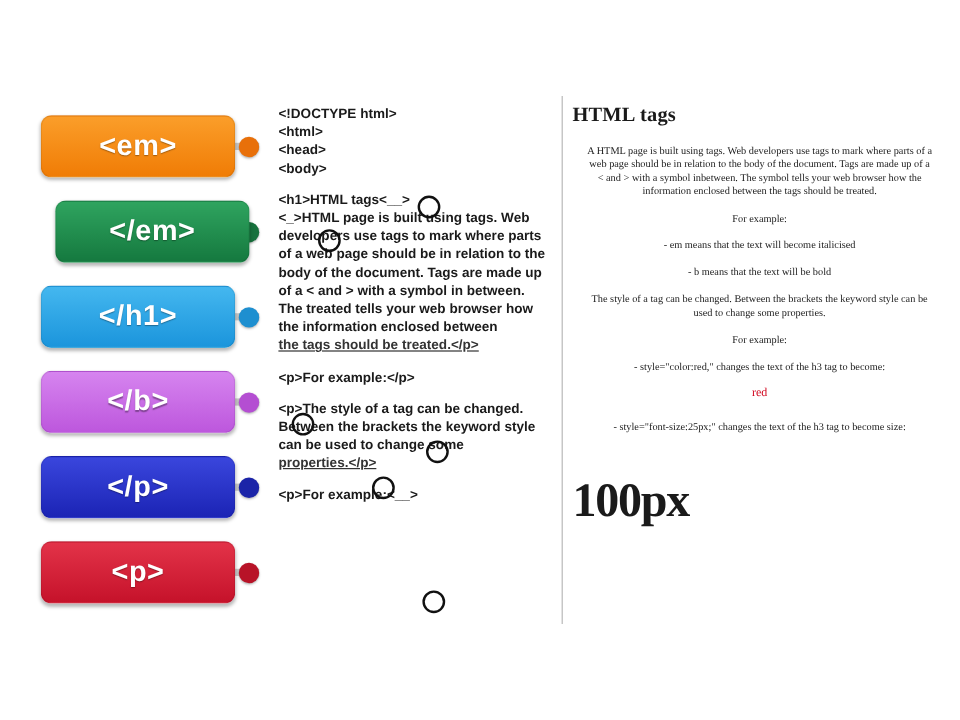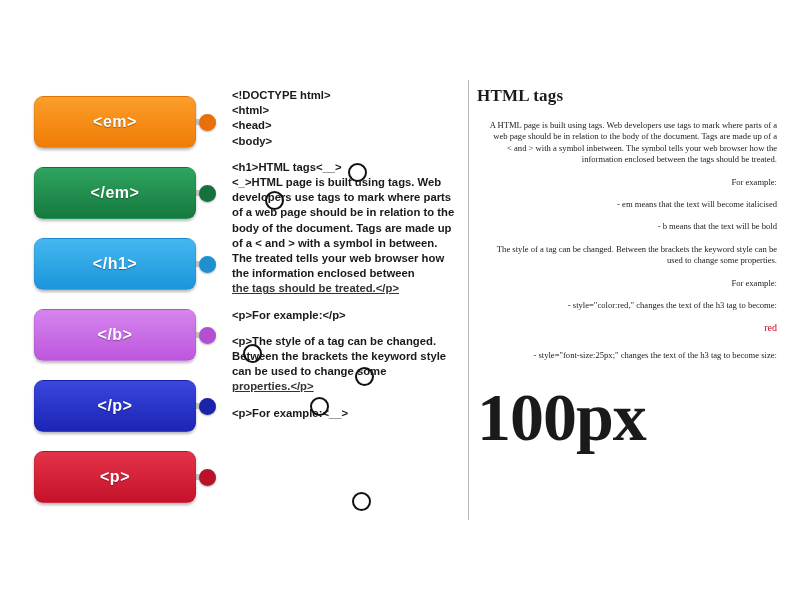--- a/index.html
+++ b/index.html
@@ -20,21 +20,21 @@
   .tag-btn {
     position: absolute;
     width: 162px;
     height: 52px;
     border-radius: 9px;
     display: flex;
     align-items: center;
     justify-content: center;
     color: #ffffff;
     font-weight: bold;
-    font-size: 16px;
+    font-size: 24px;
     letter-spacing: 0.5px;
     text-shadow: 0 1px 1px rgba(0,0,0,0.35);
     box-shadow: 0 2px 3px rgba(0,0,0,0.28);
     border: 1px solid rgba(0,0,0,0.07);
   }
   .connector {
     position: absolute;
     height: 6px;
     background: #cccccc;
   }
@@ -89,51 +89,51 @@
     font-family: "Liberation Serif", serif;
     font-weight: bold;
     font-size: 17px;
     margin: 0 0 14px 0;
     letter-spacing: 0.2px;
   }
   .doc p {
     margin: 0 0 11px 12px;
     font-size: 8.6px;
     line-height: 11.4px;
-    text-align: right;
+    text-align: center;
   }
   .doc .red {
     color: #d0021b;
     font-weight: normal;
     font-size: 10px;
     margin-bottom: 16px;
   }
   .doc .bigpx {
     font-family: "Liberation Serif", serif;
     font-weight: bold;
-    font-size: 68px;
+    font-size: 40px;
     line-height: 56px;
     letter-spacing: -1px;
     margin-top: 28px;
   }
 </style>
 </head>
 <body>
 
 <div id="stage">
 
   <div class="connector" style="left:190px; top:119px; width:26px;"></div>
   <div class="knob" style="left:199px; top:114px; background:#e8700a;"></div>
   <div class="tag-btn" style="left:34px; top:96px; background:linear-gradient(#fb9e2a,#f07c05);">
     <span>&lt;em&gt;</span>
   </div>
 
   <div class="connector" style="left:190px; top:190px; width:26px;"></div>
   <div class="knob" style="left:199px; top:185px; background:#17713d;"></div>
-  <div class="tag-btn" style="left:34px; top:167px; background:linear-gradient(#2fa45f,#15793f);text-align:right;">
+  <div class="tag-btn" style="left:46px; top:167px; background:linear-gradient(#2fa45f,#15793f);text-align:right;">
     <span>&lt;/em&gt;</span>
   </div>
 
   <div class="connector" style="left:190px; top:261px; width:26px;"></div>
   <div class="knob" style="left:199px; top:256px; background:#1e8fd0;"></div>
   <div class="tag-btn" style="left:34px; top:238px; background:linear-gradient(#44b7ef,#1b95dc);">
     <span>&lt;/h1&gt;</span>
   </div>
 
   <div class="connector" style="left:190px; top:332px; width:26px;"></div>

